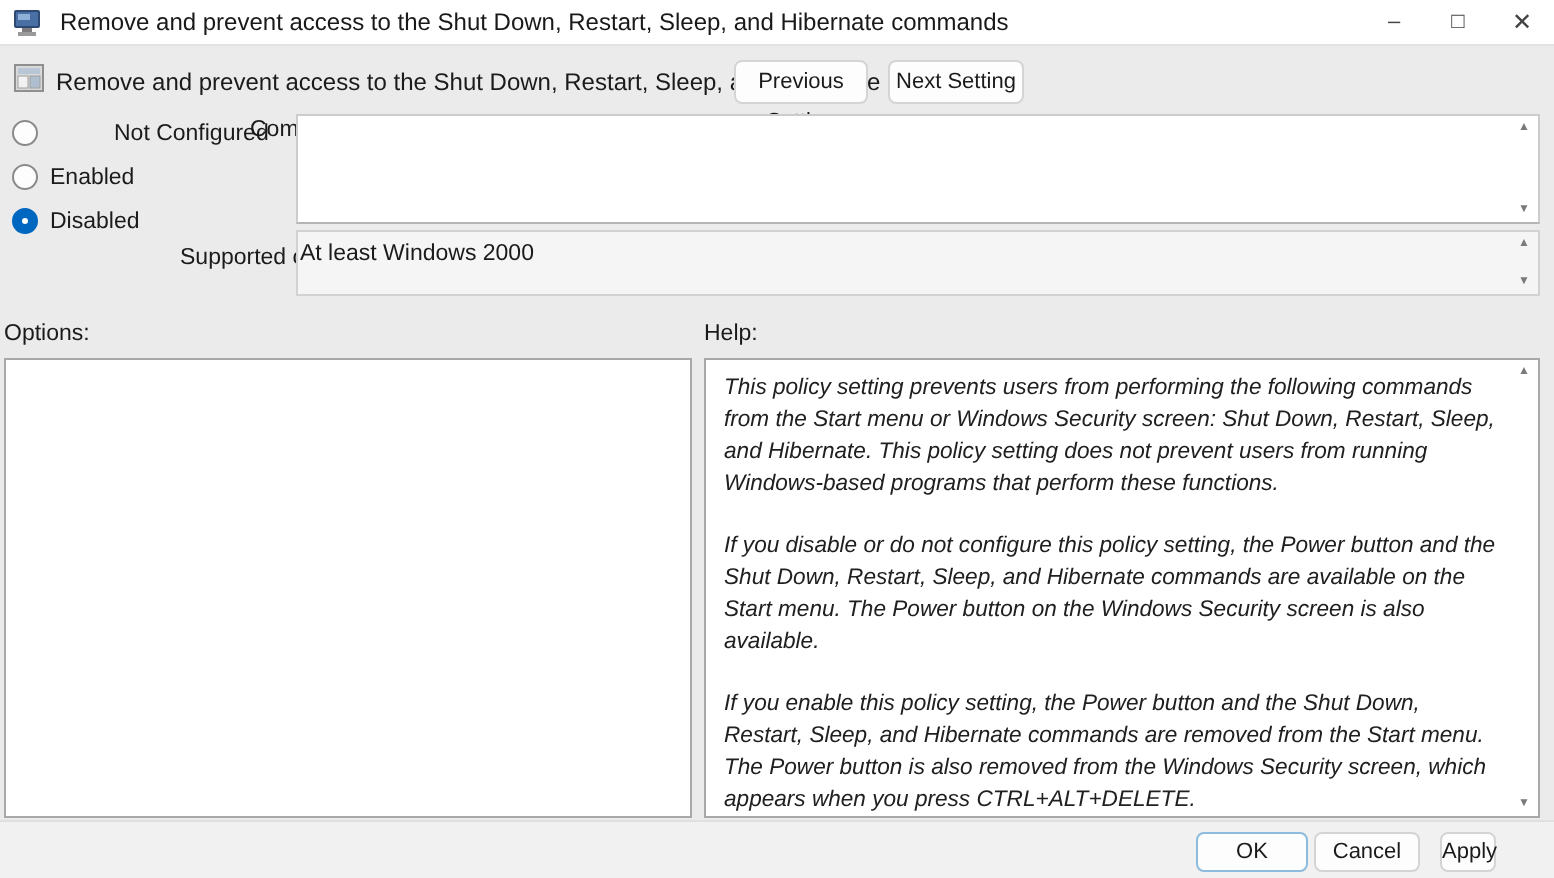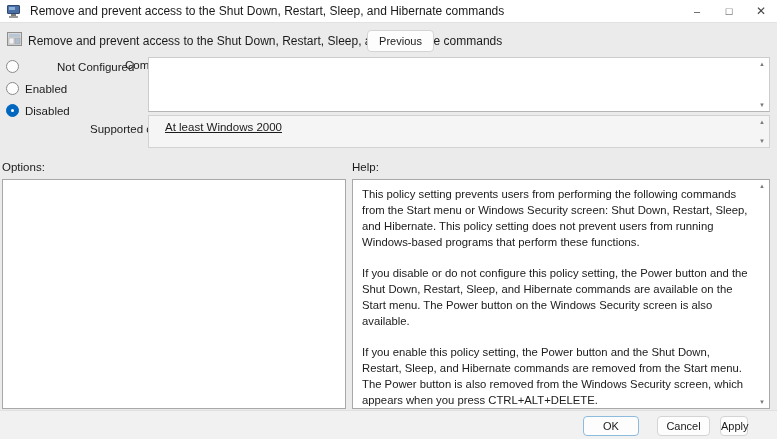--- a/index.html
+++ b/index.html
@@ -46,40 +46,40 @@
   .radio-en{top:59px;}
   .radio-dis{top:81px;}
 
   .field-label{position:absolute;font-size:11.5px;color:#1b1b1b;white-space:nowrap;}
   .comment-label{left:90px;top:36px;margin-left:35px;}
   .supported-label{left:90px;top:100px;}
 
   .comment-box{position:absolute;left:148px;top:34px;width:622px;height:55px;background:#ffffff;
     border:1px solid #cccccc;border-bottom-color:#b5b5b5;}
   .supported-box{position:absolute;left:148px;top:92px;width:622px;height:33px;background:#f5f5f5;
-    border:1px solid #d2d2d2;font-size:11.5px;color:#1b1b1b;padding:5px 16px;text-decoration:underline;}
+    border:1px solid #d2d2d2;font-size:11.5px;color:#1b1b1b;padding:5px 1px;}
 
   .scroll-arrow{position:absolute;right:2px;font-size:6px;color:#7a7a7a;line-height:1;width:10px;text-align:center;}
   .scroll-arrow.up{top:3px;}
   .scroll-arrow.down{bottom:3px;}
 
   .options-label{left:2px;top:138px;}
   .help-label{left:352px;top:138px;}
 
   .options-box{position:absolute;left:2px;top:156px;width:344px;height:230px;background:#ffffff;border:1px solid #a8a8a8;}
-  .help-box{position:absolute;left:352px;top:156px;width:418px;height:230px;background:#ffffff;border:1px solid #a8a8a8;}
+  .help-box{position:absolute;left:352px;top:156px;width:418px;height:230px;background:#ffffff;border:1px solid #a8a8a8;font-style:italic;}
   .help-text{position:absolute;left:0;top:0;right:16px;bottom:0;overflow:hidden;padding:6px 4px 6px 9px;
     font-size:11.3px;line-height:1.42;color:#202020;}
   .help-text p{margin:0 0 15px 0;}
 
   
   .footer{position:absolute;left:0;top:410px;width:777px;height:29px;background:#f1f1f1;border-top:1px solid #e0e0e0;}
   .ftr-btn{position:absolute;top:5px;height:20px;background:#fdfdfd;border:1px solid #d4d4d4;border-radius:4px;
     font-size:11px;color:#1b1b1b;text-align:center;line-height:18px;padding:0;font-family:inherit;}
-  .ftr-btn.ok{left:583px;width:56px;border-color:#8cbbde;}
+  .ftr-btn.ok{left:598px;width:56px;border-color:#8cbbde;}
   .ftr-btn.cancel{left:657px;width:53px;}
   .ftr-btn.apply{left:720px;width:28px;}
 </style>
 </head>
 <body>
 
 <div class="window">
 
   <div class="titlebar">
     <span class="titlebar-icon">
@@ -101,20 +101,21 @@
     <span class="setting-icon">
       <svg width="15" height="14" viewBox="0 0 15 14">
         <rect x="0.5" y="0.5" width="14" height="13" fill="#d9d9d9" stroke="#8f8f8f"></rect>
         <rect x="2" y="2" width="11" height="3" fill="#b9c6d6"></rect>
         <rect x="2" y="6" width="5" height="6" fill="#f2f2f2" stroke="#9f9f9f" stroke-width="0.5"></rect>
         <rect x="8" y="6" width="5" height="6" fill="#aebecf" stroke="#9f9f9f" stroke-width="0.5"></rect>
       </svg>
     </span>
     <span class="name-text">Remove and prevent access to the Shut Down, Restart, Sleep, and Hibernate commands</span>
     <button class="hdr-btn prev">Previous Setting</button>
+    <button class="hdr-btn next">Next Setting</button>
 
     <div class="radio-row radio-nc">
       <span class="dot"></span>
       <span class="rlabel">Not Configured</span>
     </div>
     <div class="radio-row radio-en">
       <span class="dot"></span>
       <span class="rlabel">Enabled</span>
     </div>
     <div class="radio-row radio-dis selected">

